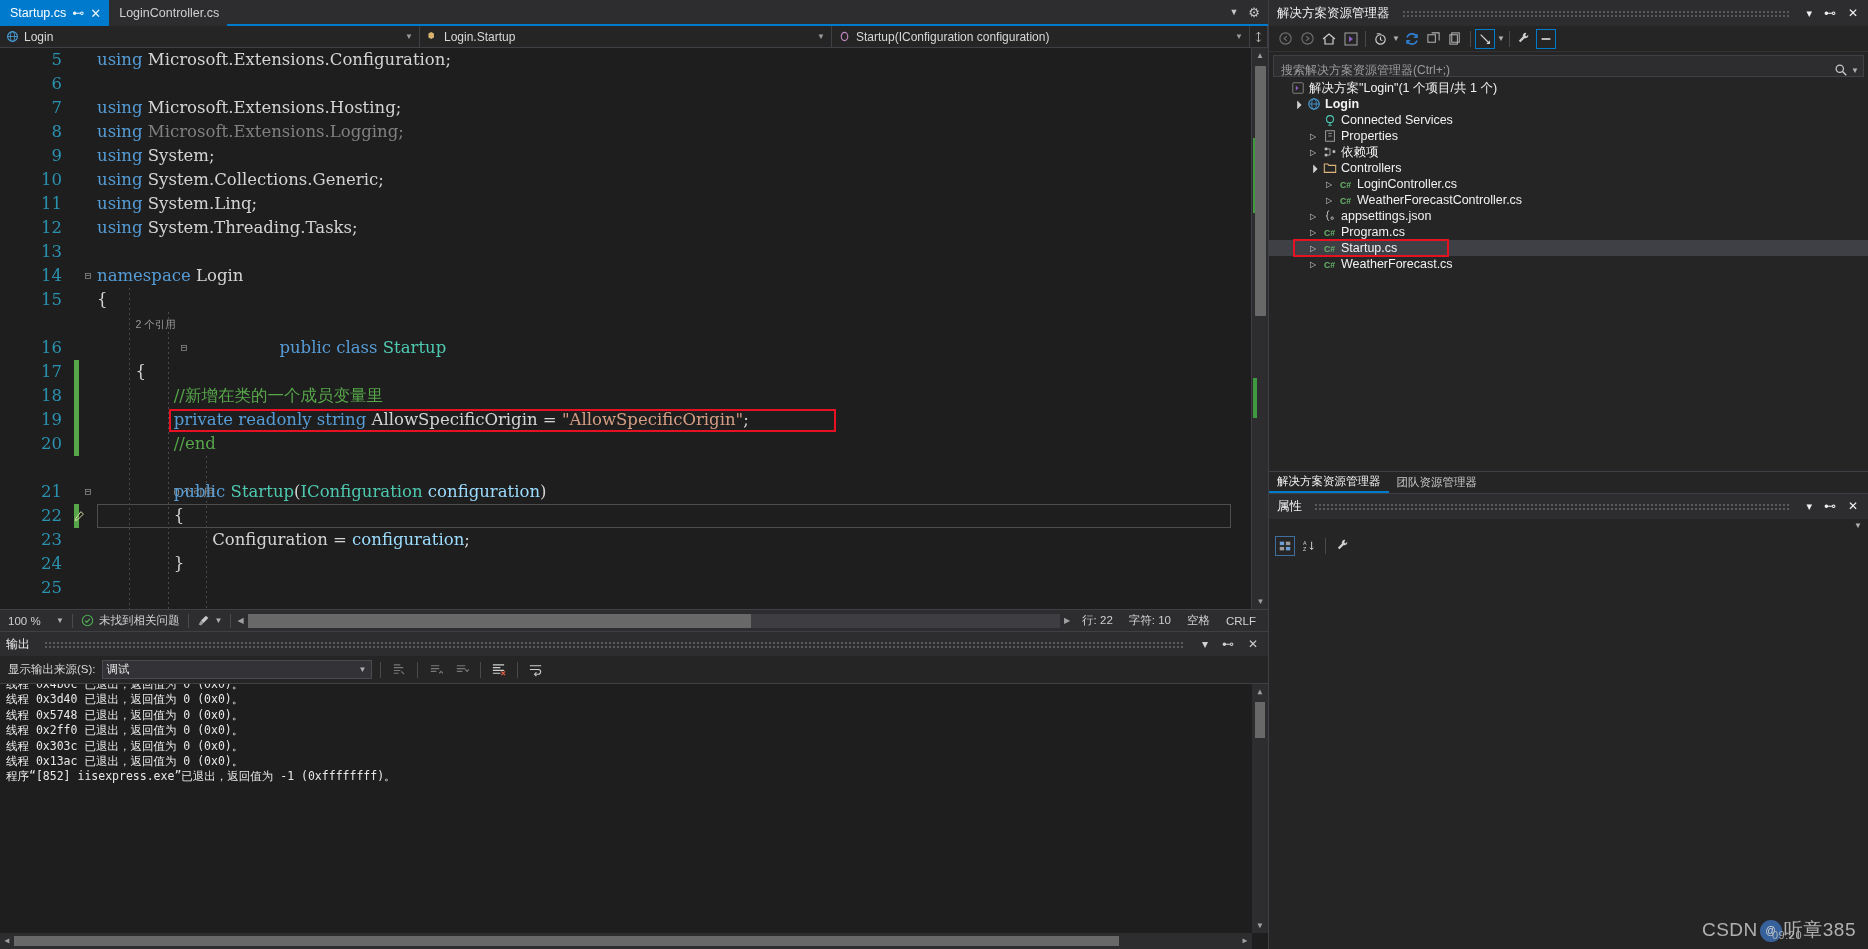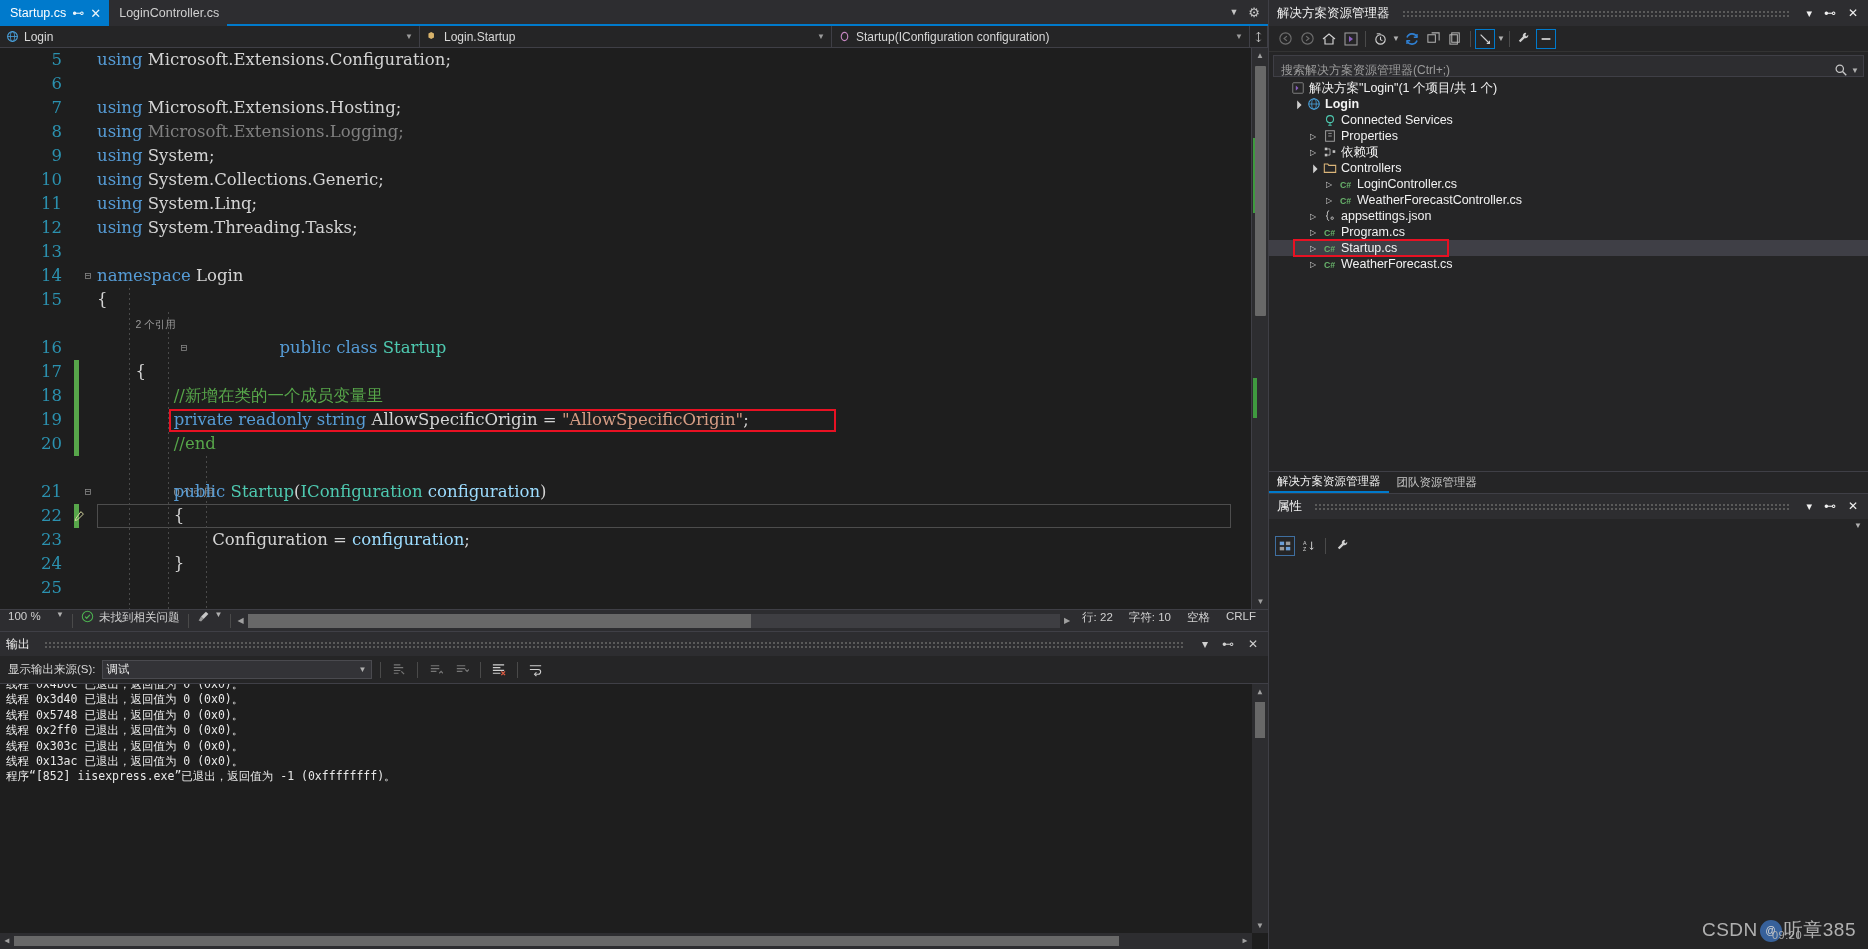--- a/index.html
+++ b/index.html
@@ -111,21 +111,21 @@
   .vscroll .arrow { height: 15px; text-align: center; color: #a0a0a0; font-size: 8px; line-height: 15px; }
   .vscroll .thumb { position: absolute; left: 3px; width: 11px; background: #686868; border-radius: 1px; }
   .vscroll .mark-green { position: absolute; left: 1px; width: 4px; background: #3f9a3f; }
 
   
   .edstatus {
     height: 22px; background: #2d2d30; border-top: 1px solid #3f3f46;
     display: flex; align-items: center; font-size: 11.5px; color: #d0d0d0;
     gap: 0; padding-right: 4px;
   }
-  .edstatus .cell { display: flex; align-items: flex-start; gap: 5px; padding: 0 8px; height: 22px; }
+  .edstatus .cell { display: flex; align-items: center; gap: 5px; padding: 0 8px; height: 22px; }
   .edstatus .sep { width: 1px; height: 14px; background: #4a4a4a; }
   .zoomsel { width: 72px; justify-content: space-between; }
   .hscroll-track {
     flex: 1; height: 14px; background: #3e3e42; margin: 0 4px; position: relative;
   }
   .hscroll-thumb { position: absolute; left: 0; top: 0; height: 14px; width: 62%; background: #686868; }
   .hs-arrow { color: #a0a0a0; font-size: 8px; }
   .edstatus-right { margin-left: auto; display: flex; align-items: center; }
 
   

